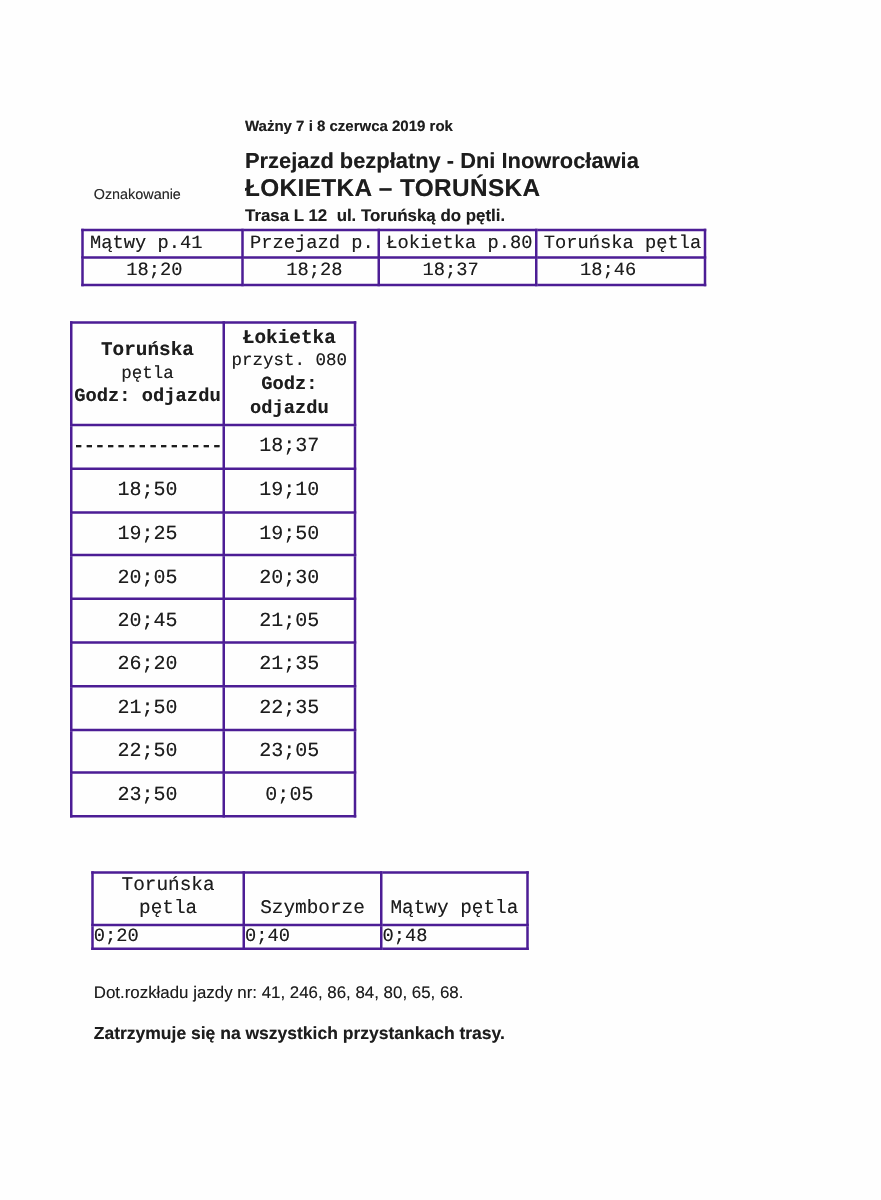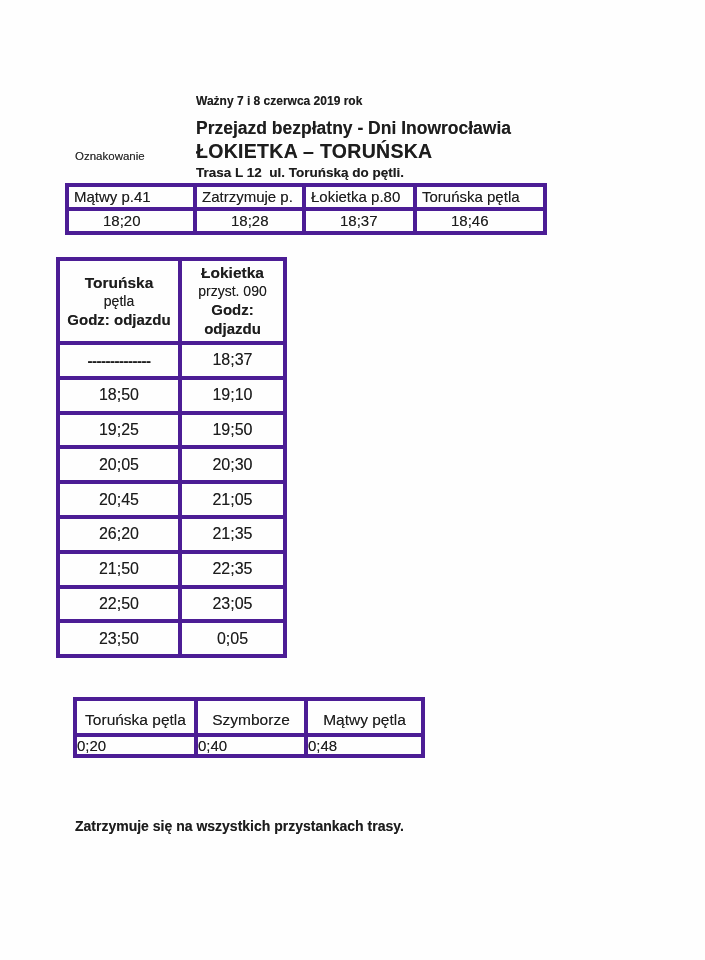--- a/index.html
+++ b/index.html
@@ -18,21 +18,21 @@
 
   
   .title-validity  { left: 196px; top: 94px;  font-size: 12px;   font-weight: bold; }
   .title-subtitle  { left: 196px; top: 118px; font-size: 17.5px; font-weight: bold; }
   .title-route     { left: 196px; top: 140px; font-size: 19.5px; font-weight: bold; letter-spacing: 0.3px; }
   .marking-label   { left: 75px;  top: 150px; font-size: 11.5px; color: #2a2a2a; }
   .route-info      { left: 196px; top: 165px; font-size: 13.5px; white-space: pre; font-weight: bold; }
 
   
   table { border-collapse: collapse; table-layout: fixed; }
-  td, th { border: 4px solid #4c1d95; overflow: hidden; }
+  td, th { border: 2px solid #4c1d95; overflow: hidden; font-family: Liberation Mono, monospace; }
 
   
   .t1 { left: 65px; top: 183px; }
   .t1 td {
     font-size: 15px;
     padding: 1px 2px 2px 5px;
     text-align: left;
     vertical-align: middle;
     white-space: nowrap;
   }
@@ -93,21 +93,21 @@
   <table class="abs t1">
     <colgroup>
       <col style="width:128px">
         <col style="width:109px">
         <col style="width:111px">
         <col style="width:130px">
     </colgroup>
     <tbody>
         <tr class="hrow">
       <td>Mątwy p.41</td>
-      <td>Zatrzymuje p.</td>
+      <td>Przejazd p.</td>
       <td>Łokietka p.80</td>
       <td>Toruńska pętla</td>
     </tr>
     <tr class="vrow">
       <td>18;20</td>
       <td>18;28</td>
       <td>18;37</td>
       <td>18;46</td>
     </tr>
   </tbody>
@@ -120,21 +120,21 @@
     </colgroup>
     <tbody>
         <tr>
       <th>
         <span class="stop">Toruńska</span>
         <span class="sub">pętla</span>
         <span class="lbl">Godz: odjazdu</span>
       </th>
       <th>
         <span class="stop">Łokietka</span>
-        <span class="sub">przyst. 090</span>
+        <span class="sub">przyst. 080</span>
         <span class="lbl">Godz: odjazdu</span>
       </th>
     </tr>
     <tr>
       <td class="dashes">--------------</td>
       <td>18;37</td>
     </tr>
     <tr>
       <td>18;50</td>
       <td>19;10</td>
@@ -183,15 +183,16 @@
       <th>Mątwy pętla</th>
     </tr>
     <tr>
       <td>0;20</td>
       <td>0;40</td>
       <td>0;48</td>
     </tr>
   </tbody>
     </table>
 
+  <div class="abs note-plain">Dot.rozkładu jazdy nr: 41, 246, 86, 84, 80, 65, 68.</div>
   <div class="abs note-bold">Zatrzymuje się na wszystkich przystankach trasy.</div>
 
 </div>
 
 </body></html>

